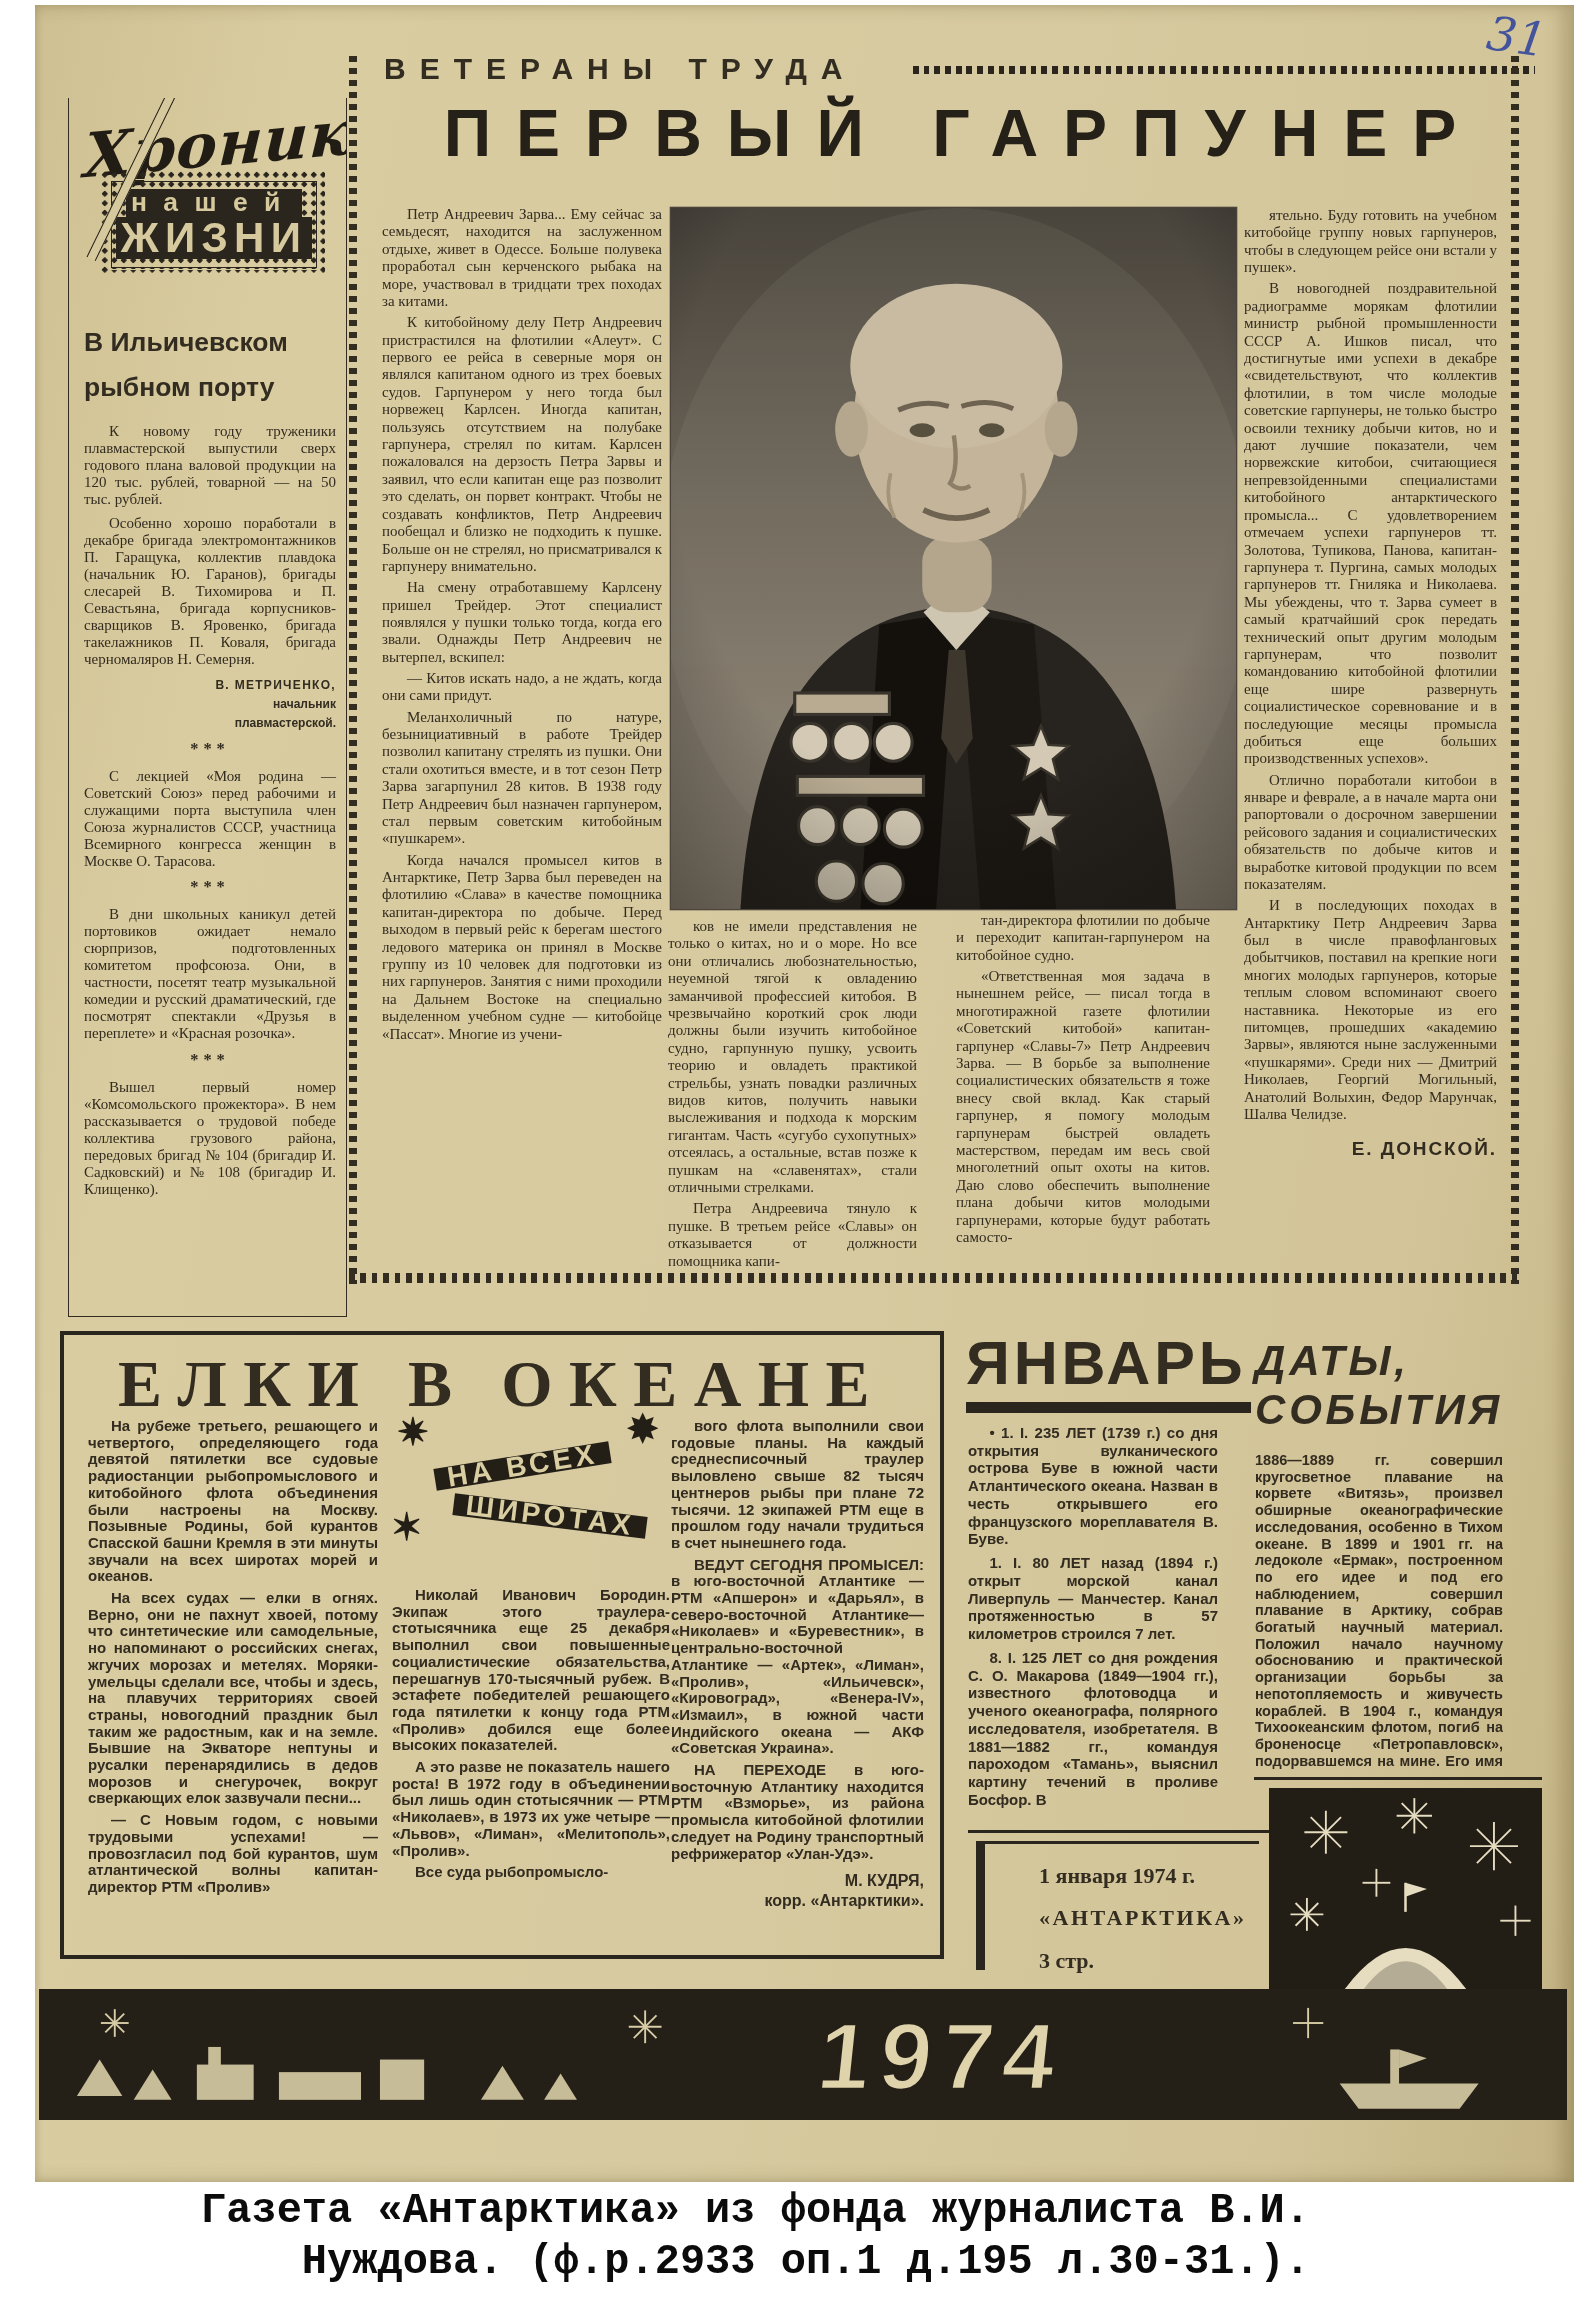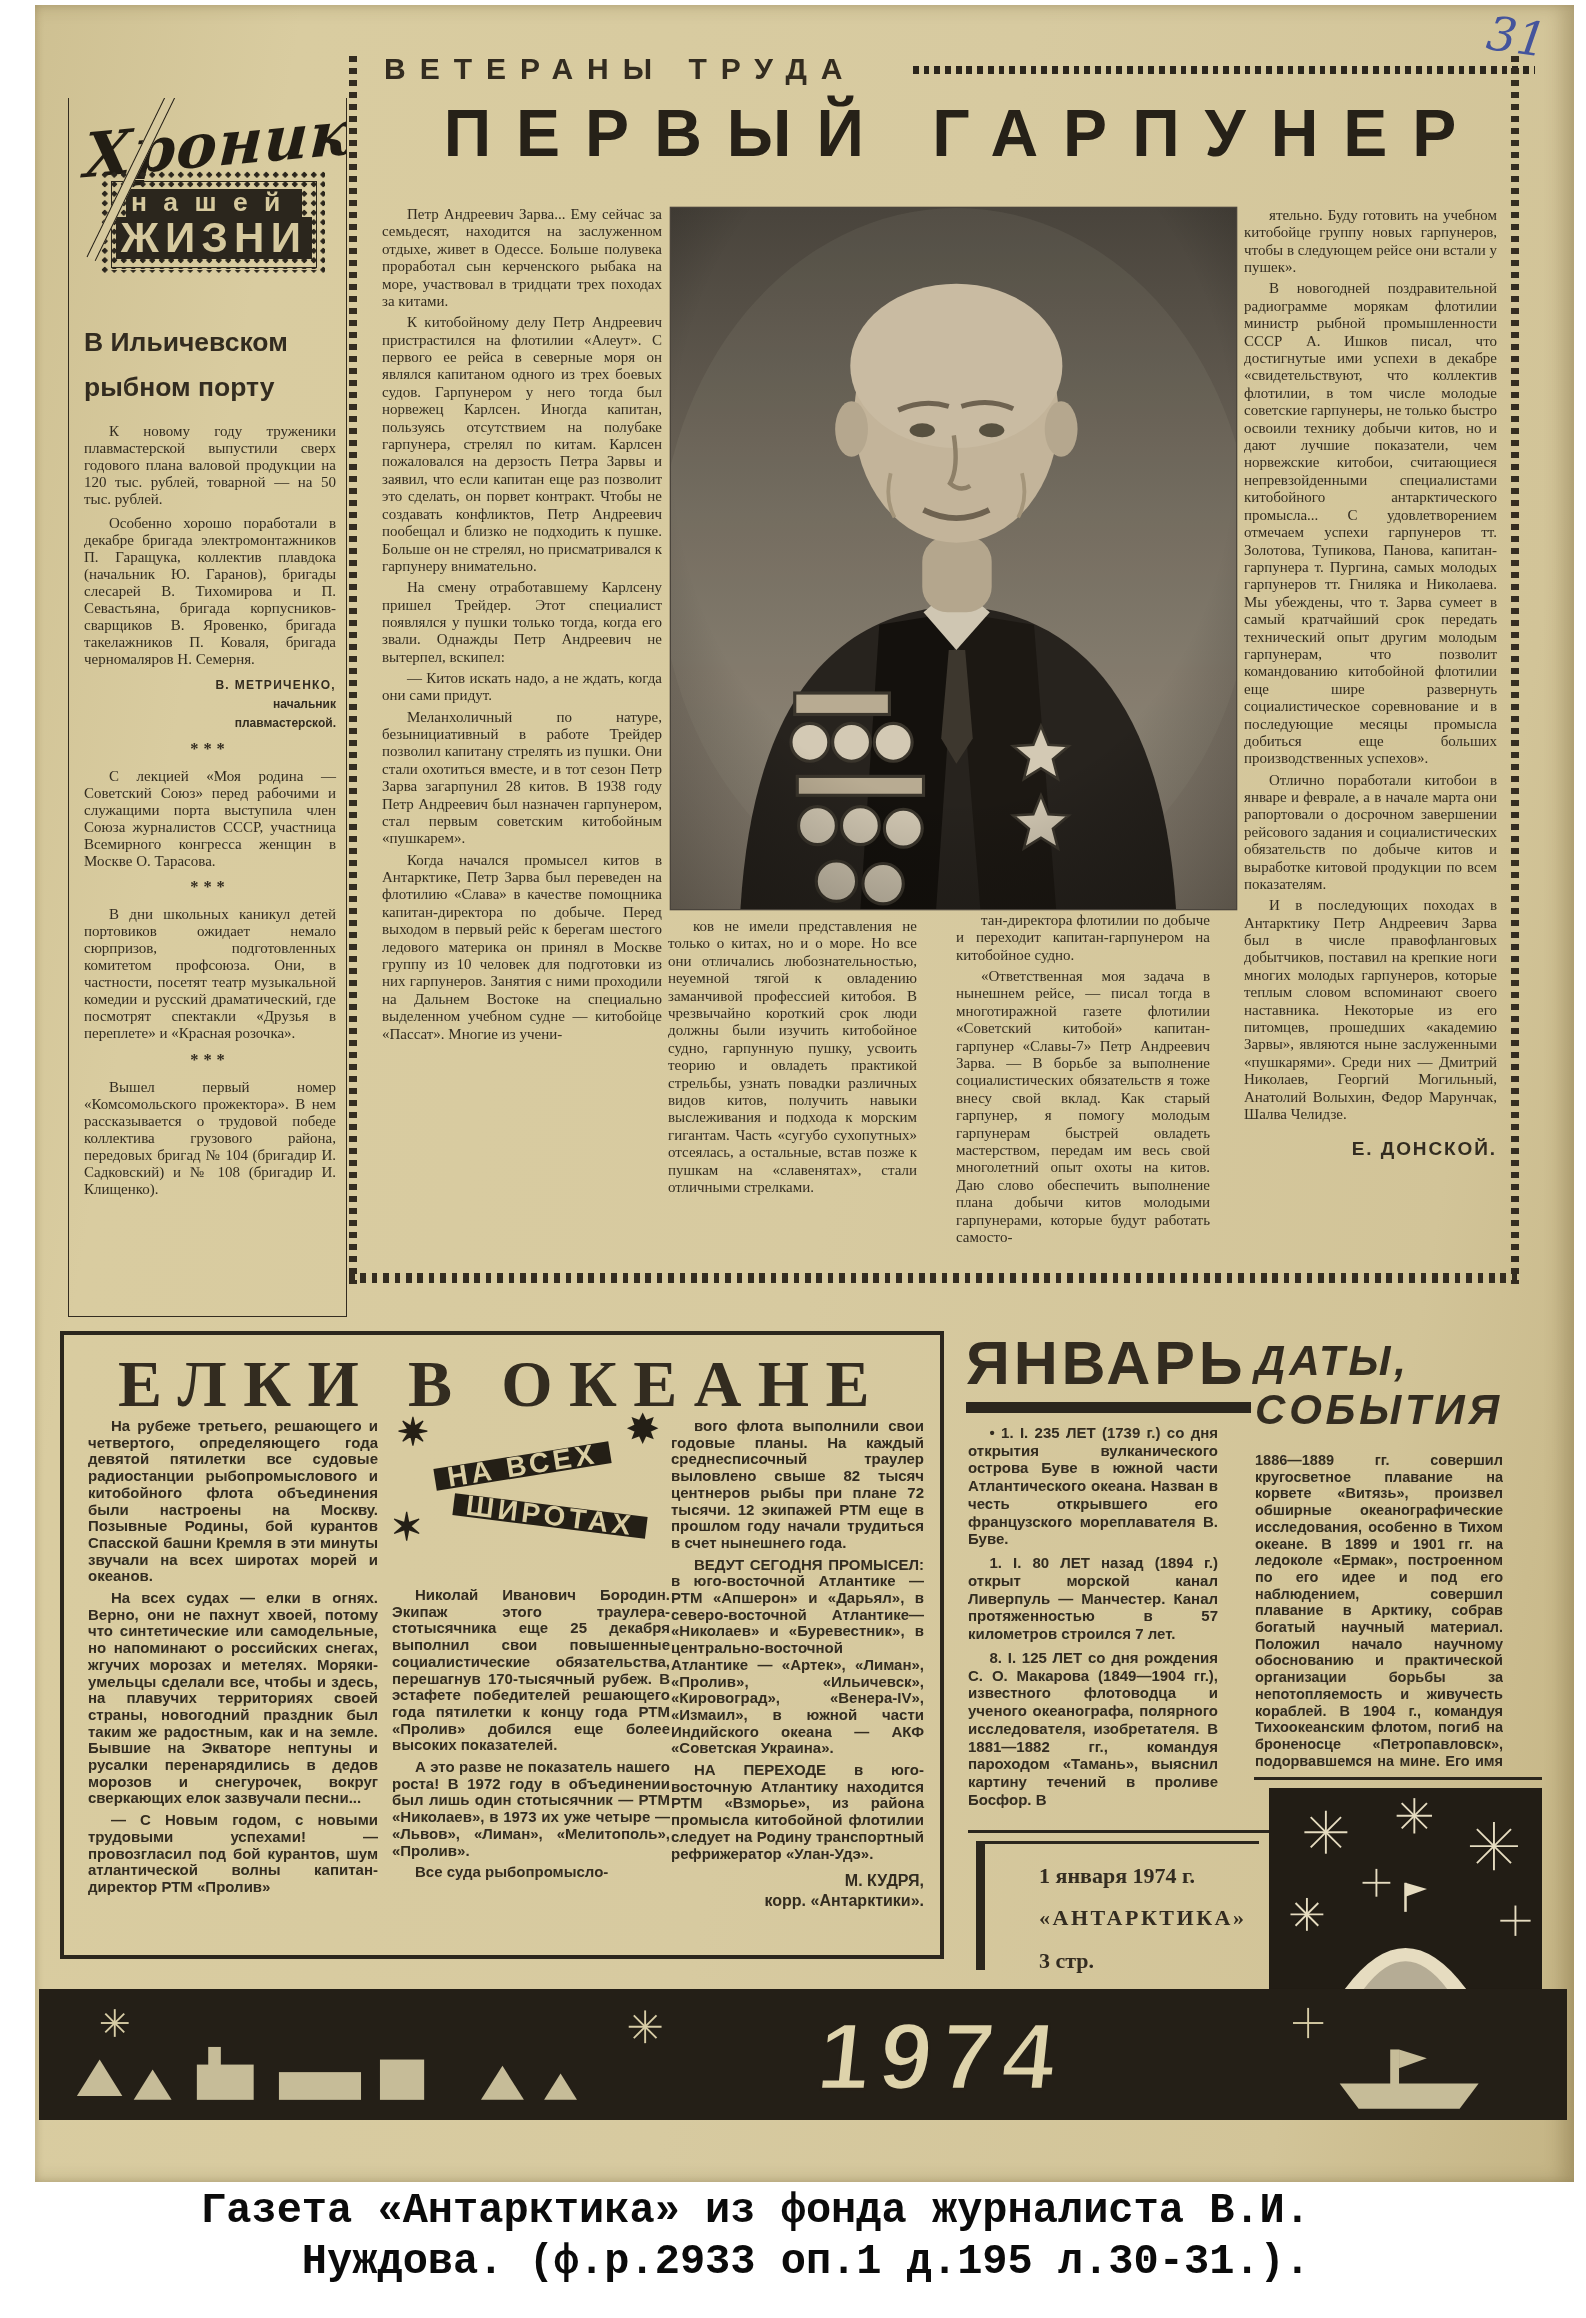--- a/index.html
+++ b/index.html
@@ -219,20 +219,21 @@
         <g fill="#d3c9b4" stroke="#3a352c" stroke-width="4">
           <path d="M586 820 l12 30 32 2 -25 21 8 31 -27 -17 -27 17 8 -31 -25 -21 32 -2 z"></path>
           <path d="M586 930 l12 30 32 2 -25 21 8 31 -27 -17 -27 17 8 -31 -25 -21 32 -2 z"></path>
         </g>
         <rect width="895" height="1110" fill="url(#vig)"></rect>
       </svg>
     </div>
 
     <div class="col colB">
       <p>ков не имели представления не только о китах, но и о море. Но все они отличались любознательностью, неуемной тягой к овладению заманчивой профессией китобоя. В чрезвычайно короткий срок люди должны были изучить китобойное судно, гарпунную пушку, усвоить теорию и овладеть практикой стрельбы, узнать повадки различных видов китов, получить навыки выслеживания и подхода к морским гигантам. Часть «сугубо сухопутных» отсеялась, а остальные, встав позже к пушкам на «славенятах», стали отличными стрелками.</p>
+      <p>Петра Андреевича тянуло к пушке. В третьем рейсе «Славы» он отказывается от должности помощника капи-</p>
     </div>
     <div class="col colC">
       <p>тан-директора флотилии по добыче и переходит капитан-гарпунером на китобойное судно.</p>
       <p>«Ответственная моя задача в нынешнем рейсе, — писал тогда в многотиражной газете флотилии «Советский китобой» капитан-гарпунер «Славы-7» Петр Андреевич Зарва. — В борьбе за выполнение социалистических обязательств я тоже внесу свой вклад. Как старый гарпунер, я помогу молодым гарпунерам быстрей овладеть мастерством, передам им весь свой многолетний опыт охоты на китов. Даю слово обеспечить выполнение плана добычи китов молодыми гарпунерами, которые будут работать самосто-</p>
     </div>
     <div class="col colD">
       <p>ятельно. Буду готовить на учебном китобойце группу новых гарпунеров, чтобы в следующем рейсе они встали у пушек».</p>
       <p>В новогодней поздравительной радиограмме морякам флотилии министр рыбной промышленности СССР А. Ишков писал, что достигнутые ими успехи в декабре «свидетельствуют, что коллектив флотилии, в том числе молодые советские гарпунеры, не только быстро освоили технику добычи китов, но и дают лучшие показатели, чем норвежские китобои, считающиеся непревзойденными специалистами китобойного антарктического промысла... С удовлетворением отмечаем успехи гарпунеров тт. Золотова, Тупикова, Панова, капитан-гарпунера т. Пургина, самых молодых гарпунеров тт. Гниляка и Николаева. Мы убеждены, что т. Зарва сумеет в самый кратчайший срок передать технический опыт другим молодым гарпунерам, что позволит командованию китобойной флотилии еще шире развернуть социалистическое соревнование и в последующие месяцы промысла добиться еще больших производственных успехов».</p>
       <p>Отлично поработали китобои в январе и феврале, а в начале марта они рапортовали о досрочном завершении рейсового задания и социалистических обязательств по добыче китов и выработке китовой продукции по всем показателям.</p>
       <p>И в последующих походах в Антарктику Петр Андреевич Зарва был в числе правофланговых добытчиков, поставил на крепкие ноги многих молодых гарпунеров, которые теплым словом вспоминают своего наставника. Некоторые из его питомцев, прошедших «академию Зарвы», являются ныне заслуженными «пушкарями». Среди них — Дмитрий Николаев, Георгий Могильный, Анатолий Волыхин, Федор Марунчак, Шалва Челидзе.</p>

